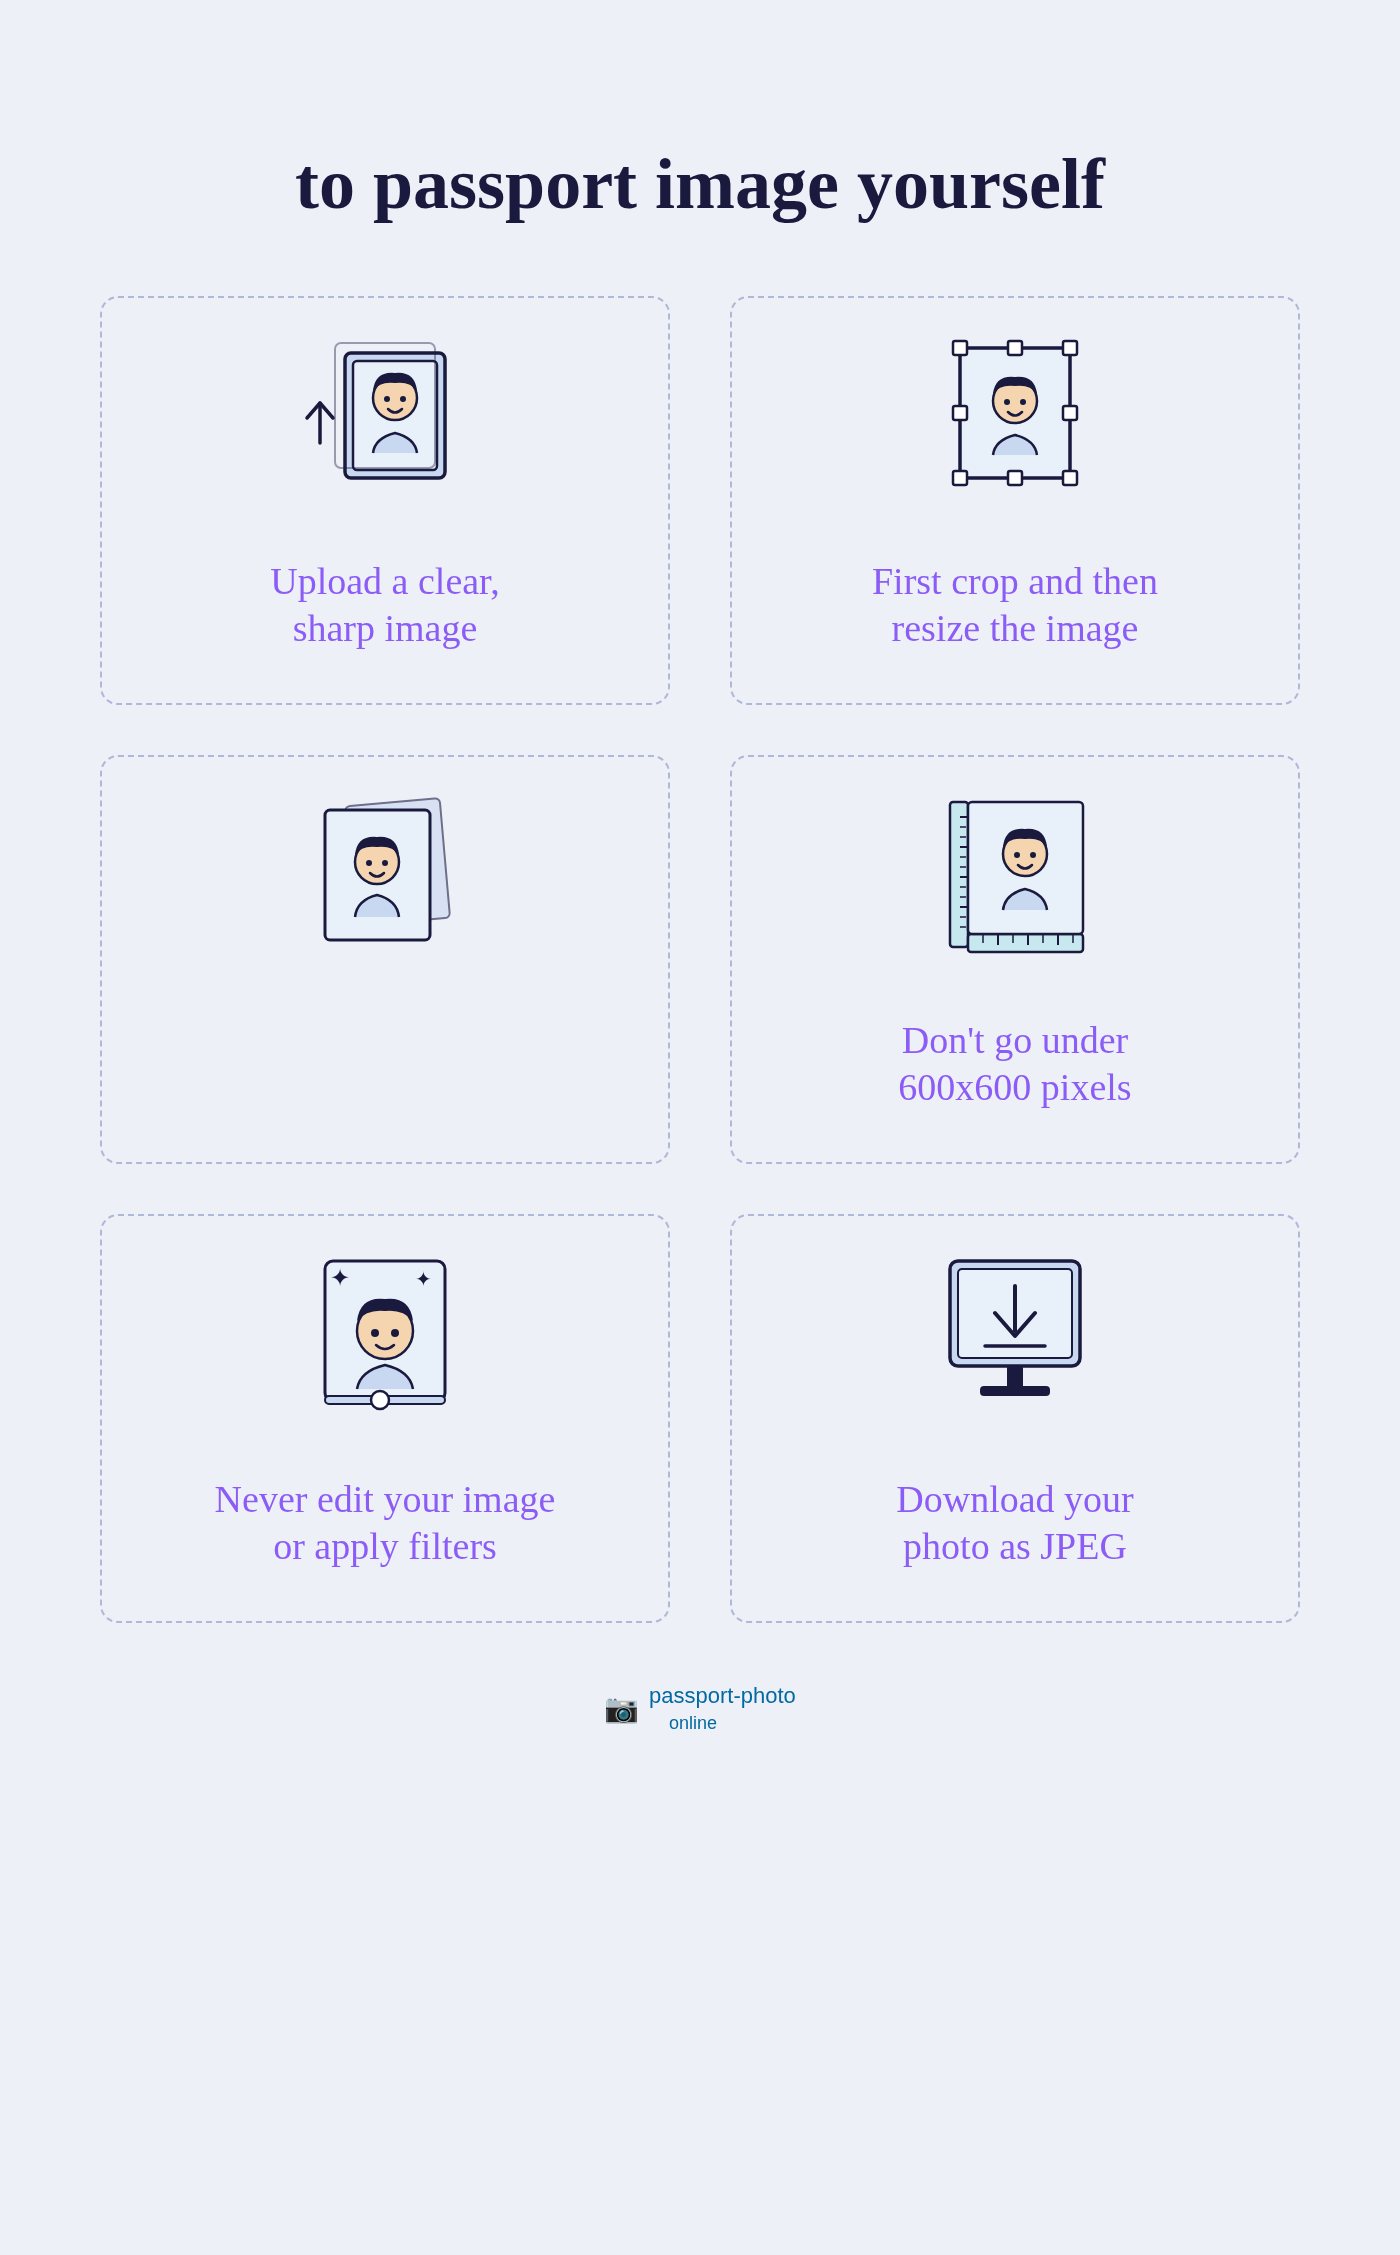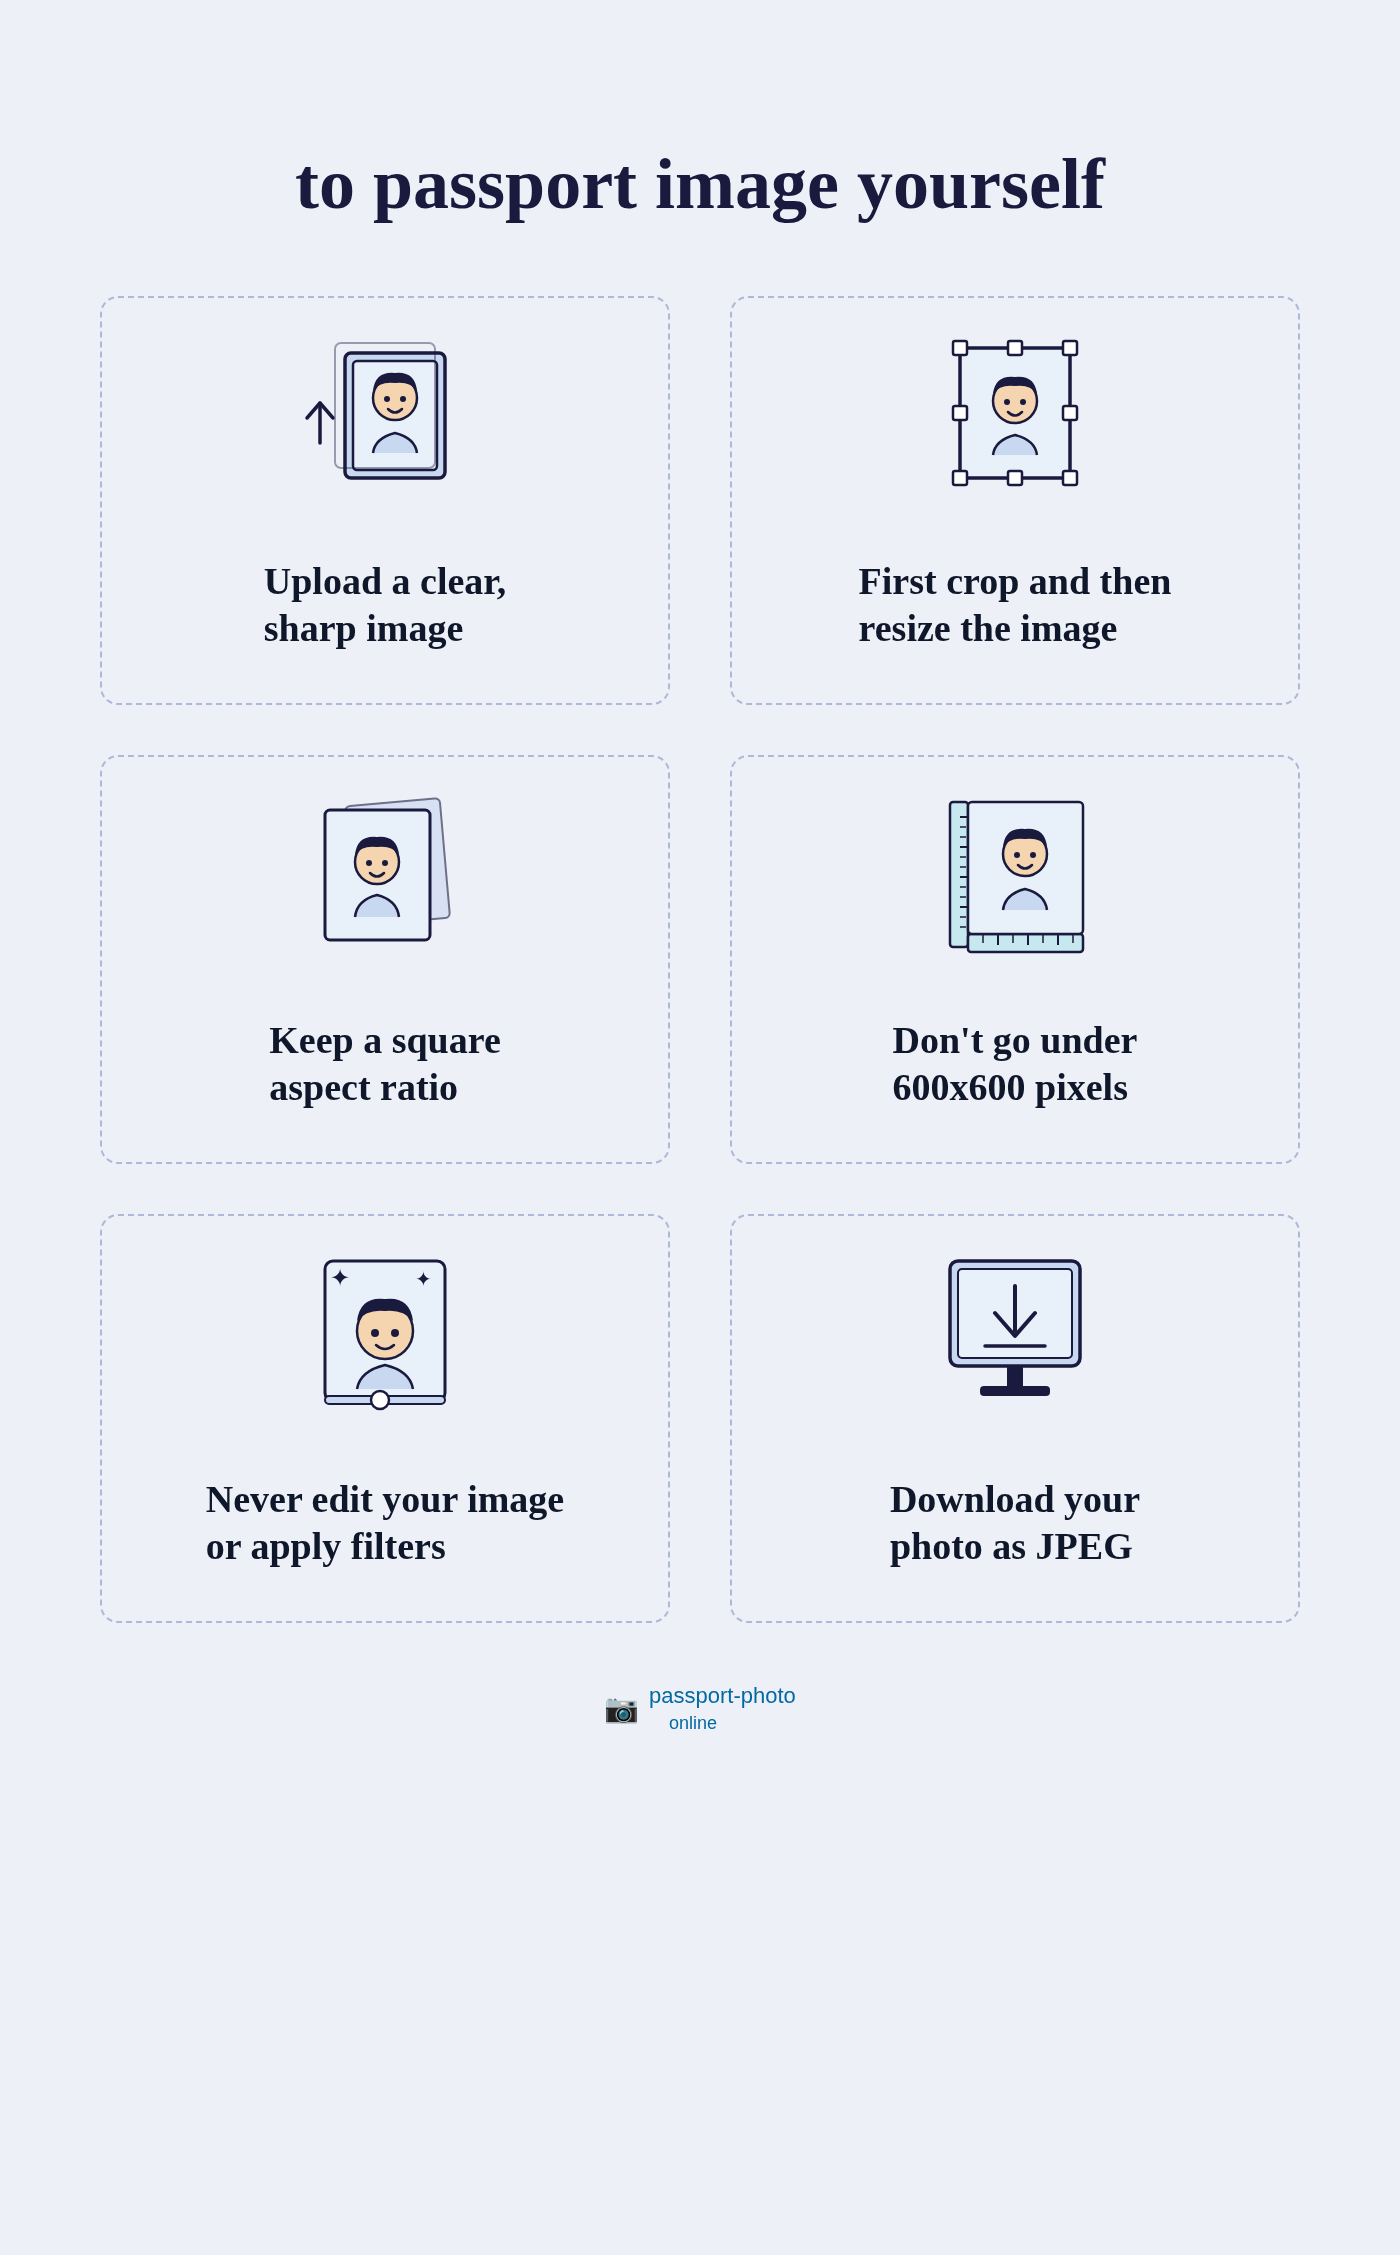--- a/index.html
+++ b/index.html
@@ -52,22 +52,23 @@
       height: 200px;
       display: flex;
       align-items: center;
       justify-content: center;
       margin-bottom: 30px;
       position: relative;
       top: -10px;
     }
     .card-label {
       font-size: 38px;
-      font-weight: 700;
-      color: #0f172a;
+      font-weight: 400;
+      color: #8b5cf6;
+      text-align: center;
       line-height: 1.25;
       font-family: 'Georgia', serif;
     }
     .footer {
       margin-top: 60px;
       display: flex;
       flex-direction: column;
       align-items: center;
       gap: 6px;
     }
@@ -154,21 +155,20 @@
           <rect x="30" y="28" width="105" height="130" rx="5" fill="#e8f0fa" stroke="#1a1a3e" stroke-width="3"></rect>
 
           <circle cx="82" cy="80" r="22" fill="#f5d5b0" stroke="#1a1a3e" stroke-width="2.5"></circle>
           <path d="M60 73 Q62 53 82 55 Q102 53 104 73 Q97 63 82 65 Q67 63 60 73Z" fill="#1a1a3e"></path>
           <circle cx="74" cy="81" r="3" fill="#1a1a3e"></circle>
           <circle cx="90" cy="81" r="3" fill="#1a1a3e"></circle>
           <path d="M75 91 Q82 98 89 91" fill="none" stroke="#1a1a3e" stroke-width="2.5" stroke-linecap="round"></path>
           <path d="M60 135 Q62 118 82 113 Q102 118 104 135" fill="#c8d8f0" stroke="#1a1a3e" stroke-width="2.5"></path>
         </svg>
       </div>
-      <div class="card-label">Keep a square<br>aspect ratio</div>
     </div>
 
     <div class="card">
       <div class="card-icon">
         <svg width="180" height="190" viewBox="0 0 180 190">
 
           <rect x="25" y="20" width="18" height="145" rx="3" fill="#c8e8f0" stroke="#1a1a3e" stroke-width="2.5"></rect>
 
           <line x1="35" y1="35" x2="43" y2="35" stroke="#1a1a3e" stroke-width="2"></line>
           <line x1="35" y1="45" x2="41" y2="45" stroke="#1a1a3e" stroke-width="1.5"></line>

